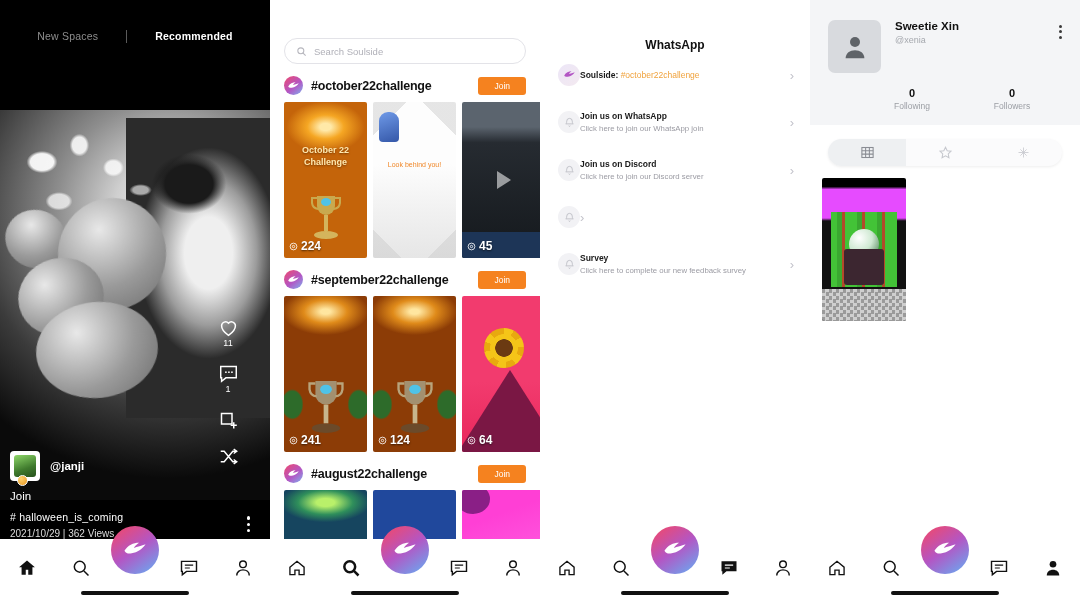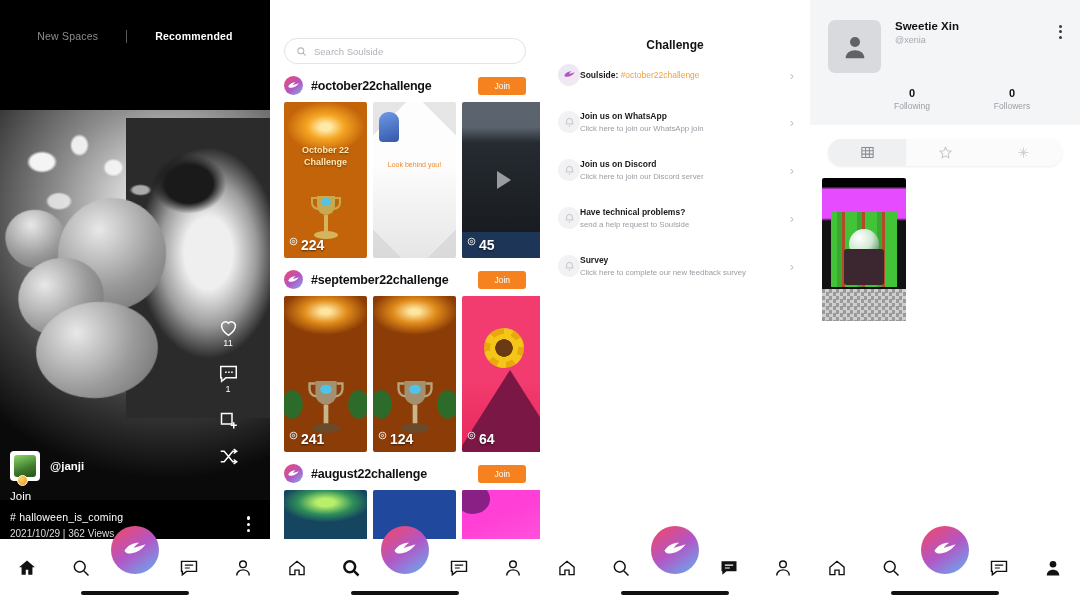--- a/index.html
+++ b/index.html
@@ -111,22 +111,22 @@
     display:flex;align-items:center;justify-content:center;flex:0 0 19px;
   }
   .chl-title { font-size:12.5px; font-weight:bold; color:#111; letter-spacing:-.2px; flex:1; }
   .join-btn {
     background:#f5821f; color:#fff; font-size:8.5px; border-radius:3px;
     padding:4px 16px; font-weight:normal;
   }
   .thumbs { display:flex; gap:6px; padding:0 14px; }
   .thumb { width:83px; height:156px; border-radius:2px; position:relative; overflow:hidden; flex:0 0 83px; }
   .views {
-    position:absolute; left:5px; bottom:5px; display:flex; align-items:flex-start; gap:3px;
-    color:#fff; font-size:14px; font-weight:bold; text-shadow:0 1px 2px rgba(0,0,0,.6);
+    position:absolute; left:5px; bottom:5px; display:flex; align-items:center; gap:3px;
+    color:#fff; font-size:12px; font-weight:bold; text-shadow:0 1px 2px rgba(0,0,0,.6);
   }
   .t-oct1 {
     background:
       radial-gradient(ellipse 46px 30px at 50% 16%, #ffe9a8 0 12%, #f5a623 40%, #c4640a 85%),
       radial-gradient(ellipse 30px 26px at 50% 33%, #ff6fd8 0 42%, rgba(255,111,216,0) 70%),
       linear-gradient(180deg,#3a1704 0 10%, #1f8a4a 34% 62%, #e07a10 70%, #f5a623 100%);
   }
   .t-oct1 .lbl {
     position:absolute; left:0; right:0; top:42px; text-align:center;
     color:#ffe9b0; font-size:9px; font-weight:bold; line-height:12px;
@@ -522,21 +522,21 @@
   </div>
   <div class="fab">
     <svg width="26" height="20" viewBox="0 0 32 24" fill="#fff">
       <path d="M3 13c4-7 11-10 18-10-3 2-5 4-6.5 6.5C19 8 24 7 29 5c-4 6-10 10-17 11-3 .5-6 1.5-9-3z"></path>
     </svg>
   </div>
   <div class="home-indicator"></div>
 </div>
 
 <div class="panel p3">
-  <div class="p3-title">Challenge</div>
+  <div class="p3-title">WhatsApp</div>
 
   <div class="act-row">
     <div class="act-ico brand">
       <svg width="13" height="10" viewBox="0 0 32 24" fill="#b356c4">
           <path d="M3 13c4-7 11-10 18-10-3 2-5 4-6.5 6.5C19 8 24 7 29 5c-4 6-10 10-17 11-3 .5-6 1.5-9-3z"></path>
         </svg>
     </div>
     <div class="act-txt">
       <div class="act-t1">
         <span>Soulside:</span>
@@ -573,24 +573,20 @@
     </div>
     <div class="chev">›</div>
   </div>
 
   <div class="act-row">
     <div class="act-ico">
       <svg width="11" height="11" viewBox="0 0 24 24" fill="none" stroke="#b9bac1" stroke-width="1.8">
         <path d="M6 9a6 6 0 0 1 12 0c0 5 2 6 2 6H4s2-1 2-6z"></path>
           <path d="M10 19a2.2 2.2 0 0 0 4 0"></path>
       </svg>
-    </div>
-    <div class="act-txt">
-      <div class="act-t1">Have technical problems?</div>
-      <div class="act-t2">send a help request to Soulside</div>
     </div>
     <div class="chev">›</div>
   </div>
 
   <div class="act-row">
     <div class="act-ico">
       <svg width="11" height="11" viewBox="0 0 24 24" fill="none" stroke="#b9bac1" stroke-width="1.8">
         <path d="M6 9a6 6 0 0 1 12 0c0 5 2 6 2 6H4s2-1 2-6z"></path>
           <path d="M10 19a2.2 2.2 0 0 0 4 0"></path>
       </svg>

